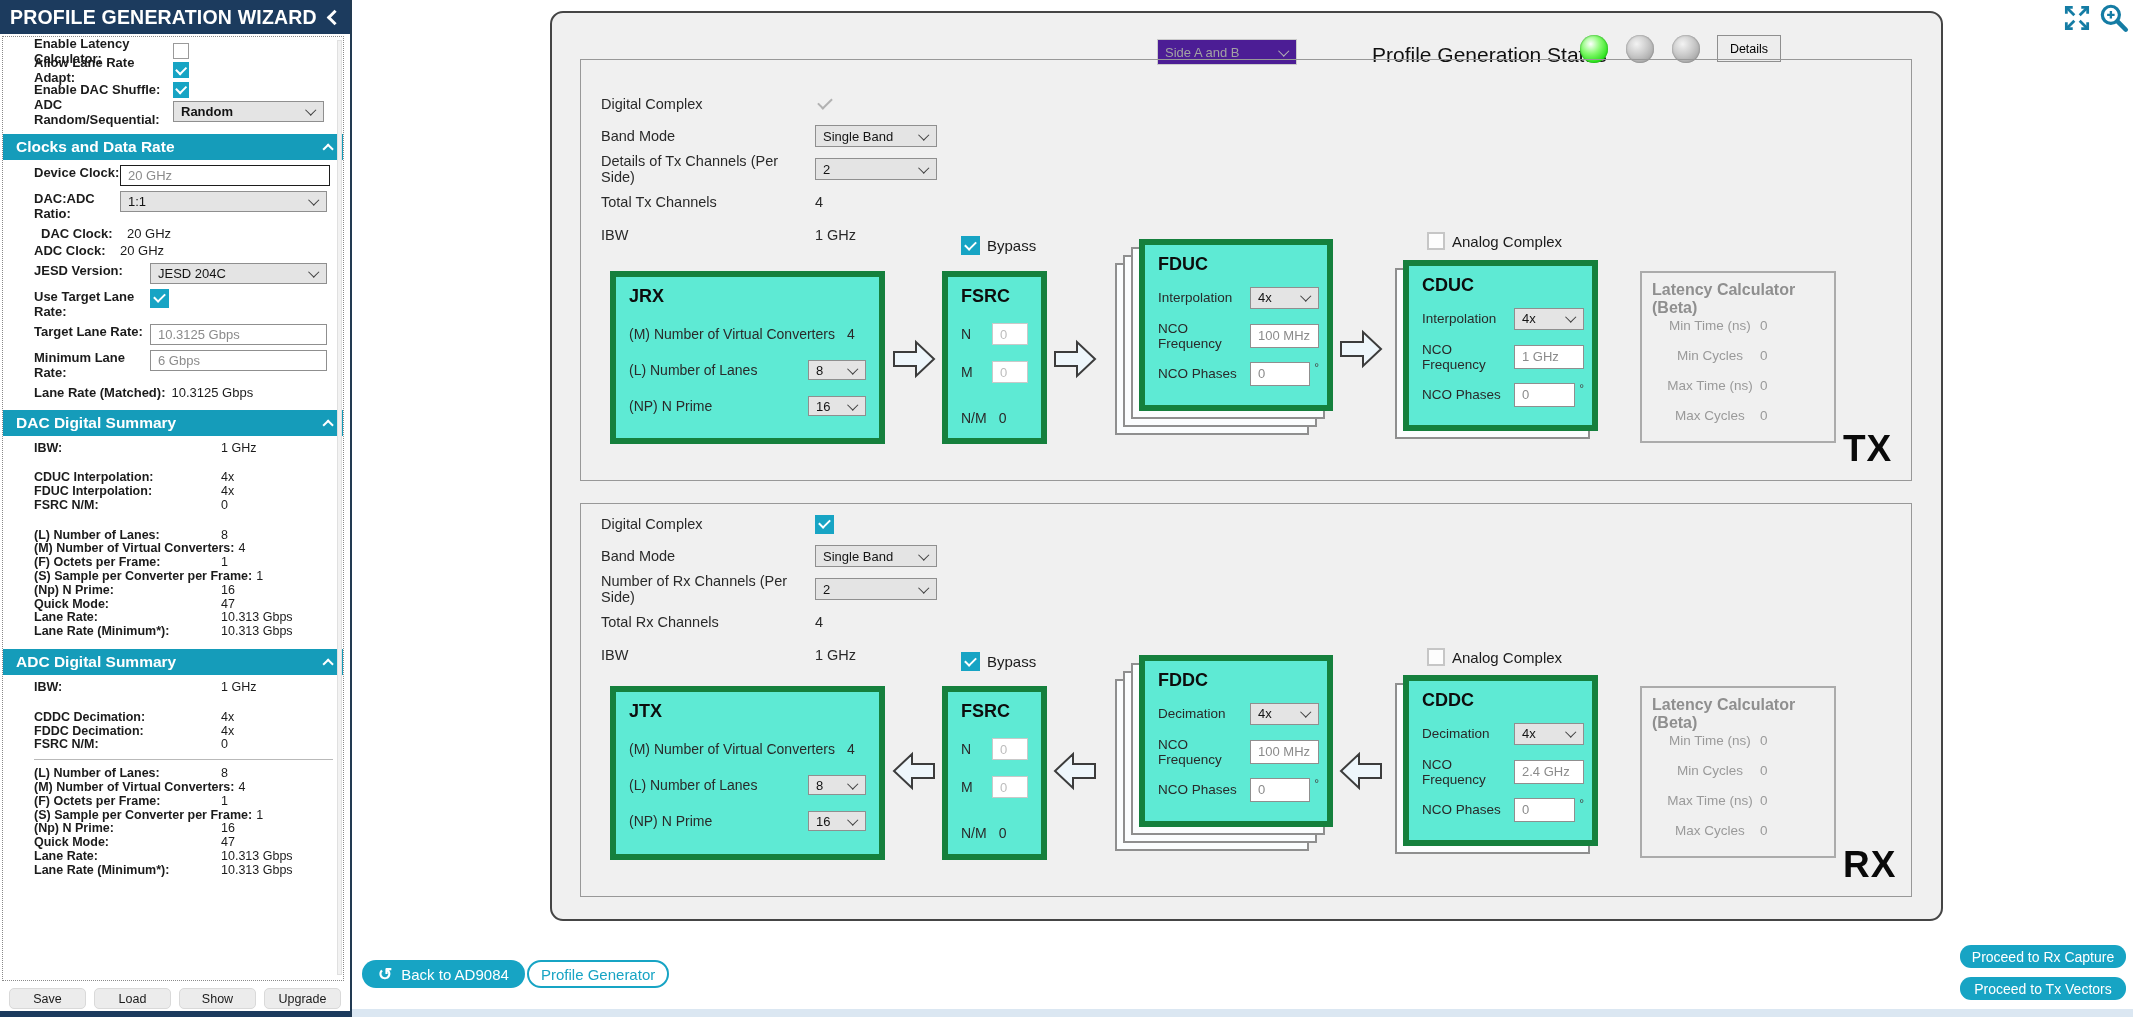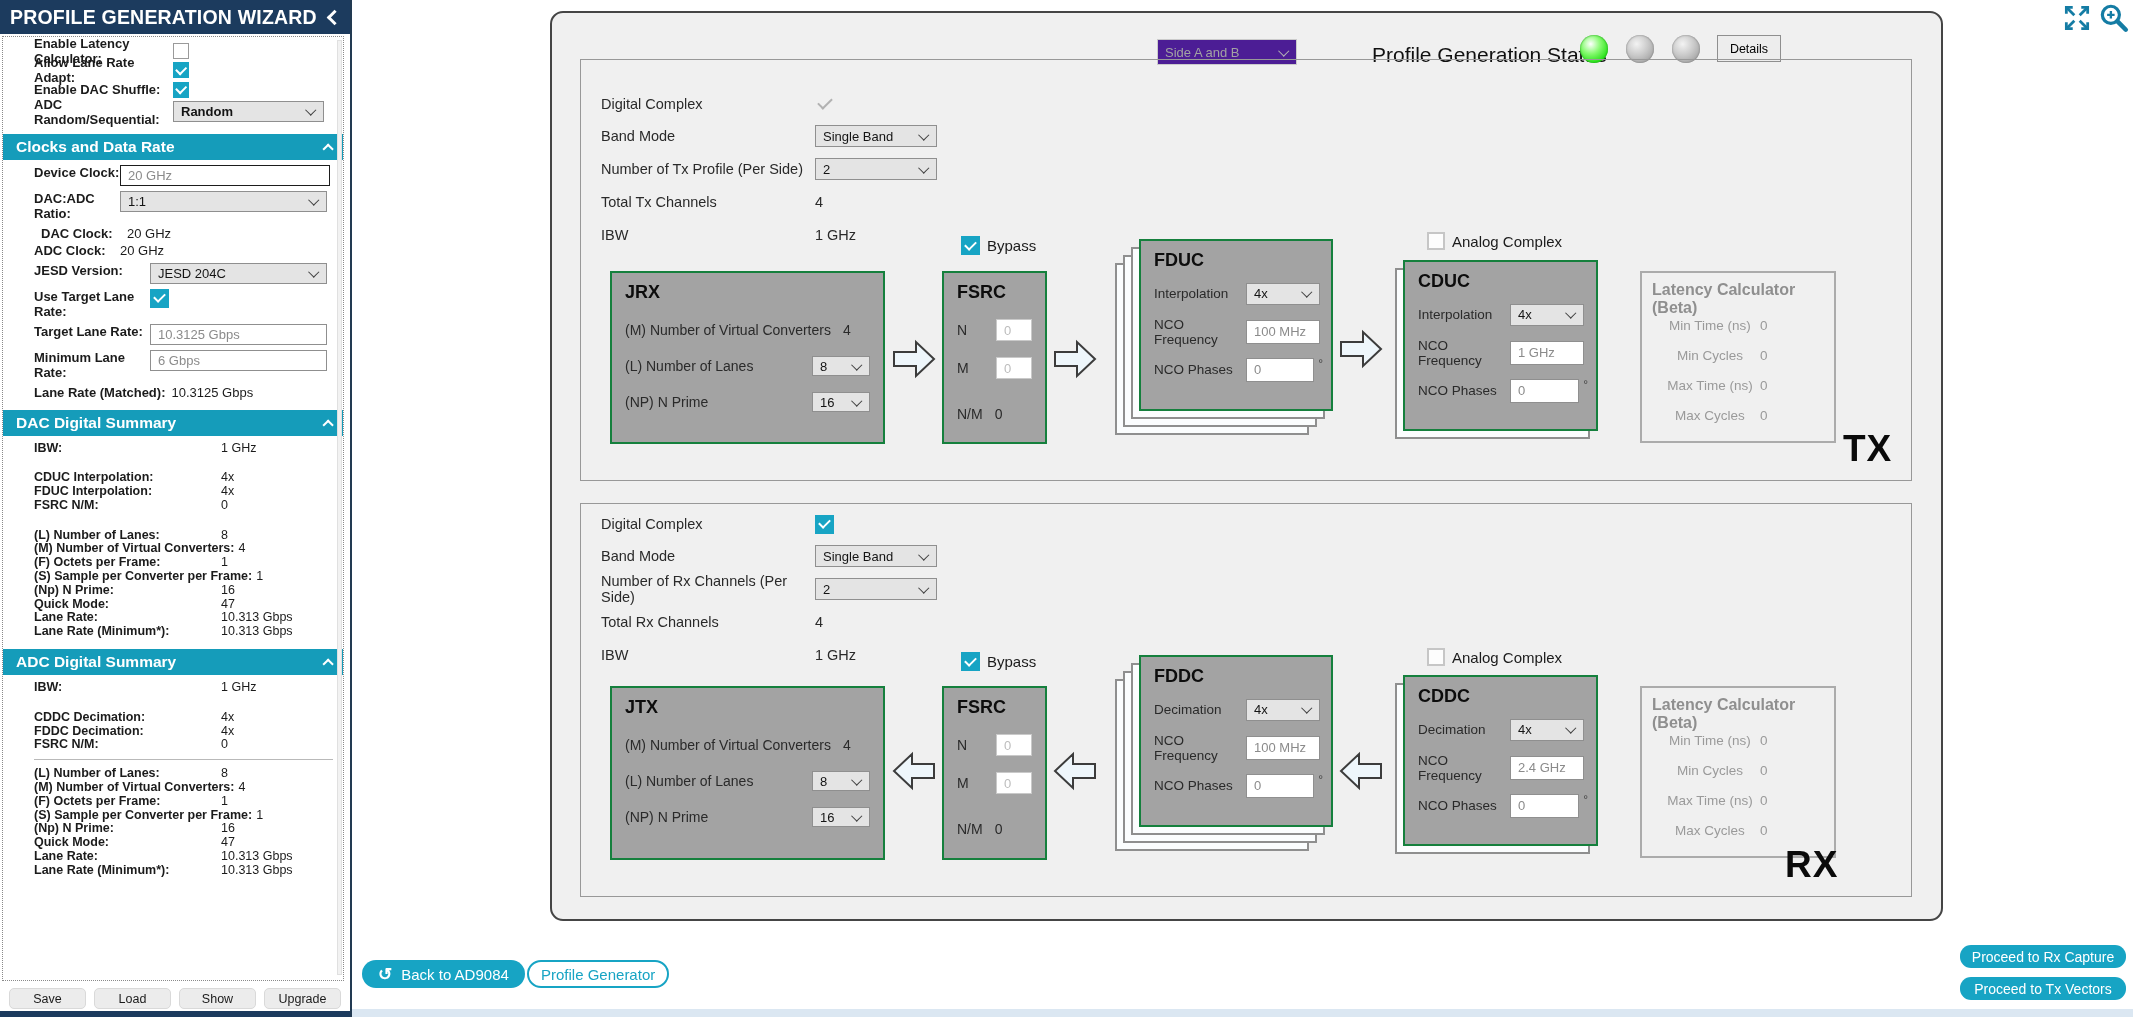--- a/index.html
+++ b/index.html
@@ -90,21 +90,21 @@
   .cfg-row { position:absolute; left:20px; display:flex; align-items:center; height:24px;
              font-size:14.5px; color:#2a2a2a; }
   .cfg-label { width:214px; flex:0 0 auto; }
   .cfg-val { font-size:14.5px; color:#2a2a2a; }
   .graycheck { position:relative; width:20px; height:18px; }
   .graycheck::after { content:""; position:absolute; left:3px; top:3px; width:12px; height:6px;
       border-left:2.6px solid #b2b2b2; border-bottom:2.6px solid #b2b2b2; transform:rotate(-45deg); }
   .cbrow { position:absolute; display:flex; align-items:center; gap:7px; font-size:15px; }
   .box-unchecked { width:18px; height:18px; background:#fdfdfd; border:2px solid #c6c6c6; cursor:pointer; }
 
-  .flow-box { position:absolute; background:#a3a3a3; border:2px solid #15803d; }
+  .flow-box { position:absolute; background:#5eead4; border:6px solid #15803d; }
   .fb-title { position:absolute; left:13px; top:9px; font-size:18px; font-weight:700; color:#0d0d0d; }
   .fb-rows { position:absolute; left:13px; right:13px; top:46px; display:flex; flex-direction:column; gap:14px; }
   .fb-row { display:flex; align-items:center; justify-content:space-between; height:22px;
             font-size:14px; color:#2a2a2a; }
   .fb-row .near-val { margin-left:10px; margin-right:auto; padding-left:2px; }
 
   .stack { position:absolute; }
   .stack .layer { position:absolute; left:0; top:0; width:100%; height:100%;
                   background:#fbfdfe; border:2px solid #8f8f8f; }
   .stack .l1 { transform:translate(-8px,8px); }
@@ -378,21 +378,21 @@
           <span class="cfg-label">Digital Complex</span>
           <span class="graycheck"></span>
         </div>
         <div class="cfg-row" style="top:64px">
           <span class="cfg-label">Band Mode</span>
           <span class="dd" style="width:122px;height:22px">
             <span>Single Band</span>
             </span>
         </div>
         <div class="cfg-row" style="top:97px">
-          <span class="cfg-label">Number of Tx Profile (Per Side)</span>
+          <span class="cfg-label">Details of Tx Channels (Per Side)</span>
           <span class="dd" style="width:122px;height:22px">
             <span>2</span>
             </span>
         </div>
         <div class="cfg-row" style="top:130px">
           <span class="cfg-label">Total Tx Channels</span>
           <span class="cfg-val">4</span>
         </div>
         <div class="cfg-row" style="top:163px">
           <span class="cfg-label">IBW</span>
@@ -713,21 +713,21 @@
                 <span class="sum-label">Max Time (ns)</span>
                 <span class="sum-val">0</span>
               </div>
               <div class="sum-row">
                 <span class="sum-label">Max Cycles</span>
                 <span class="sum-val">0</span>
               </div>
             </div>
         </div>
 
-        <div class="big-label" style="left:1204px;top:340px">RX</div>
+        <div class="big-label" style="left:1262px;top:340px">RX</div>
       </section>
     </div>
 
     <button class="back-btn">
       <span class="undo">↺</span>
       <span>Back to AD9084</span>
     </button>
     <button class="pg-btn">Profile Generator</button>
 
     <div class="proceed">

